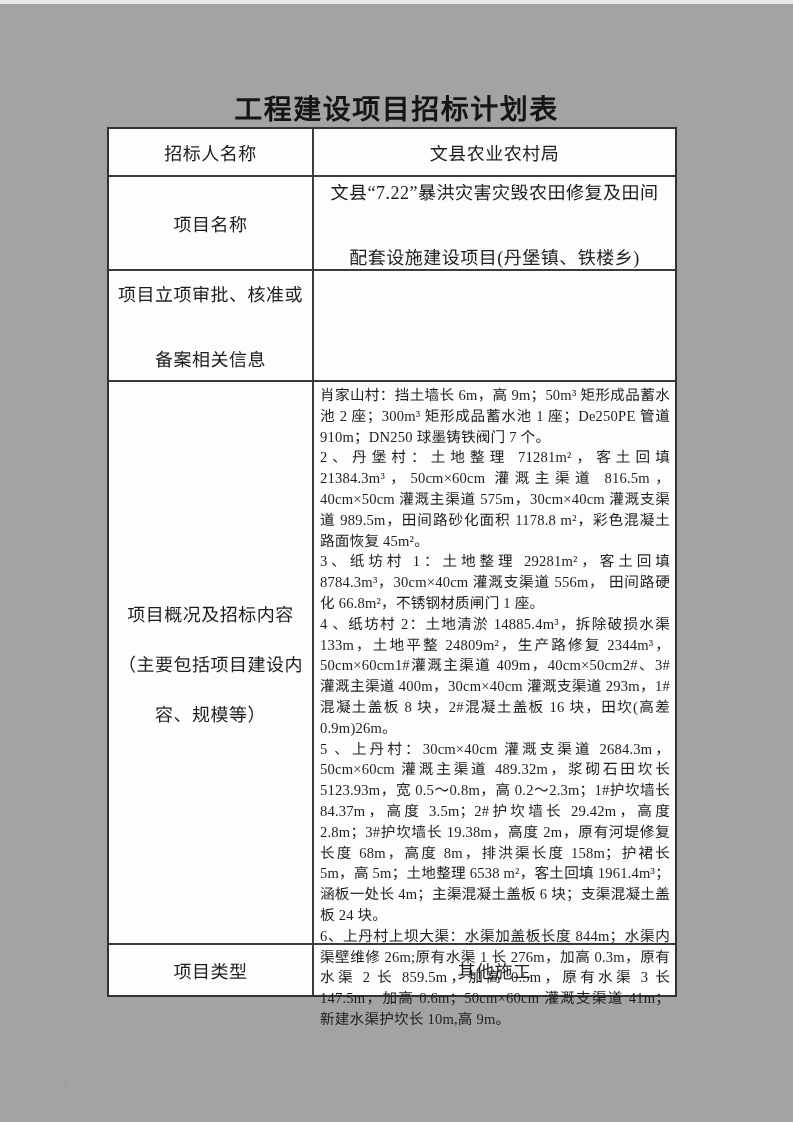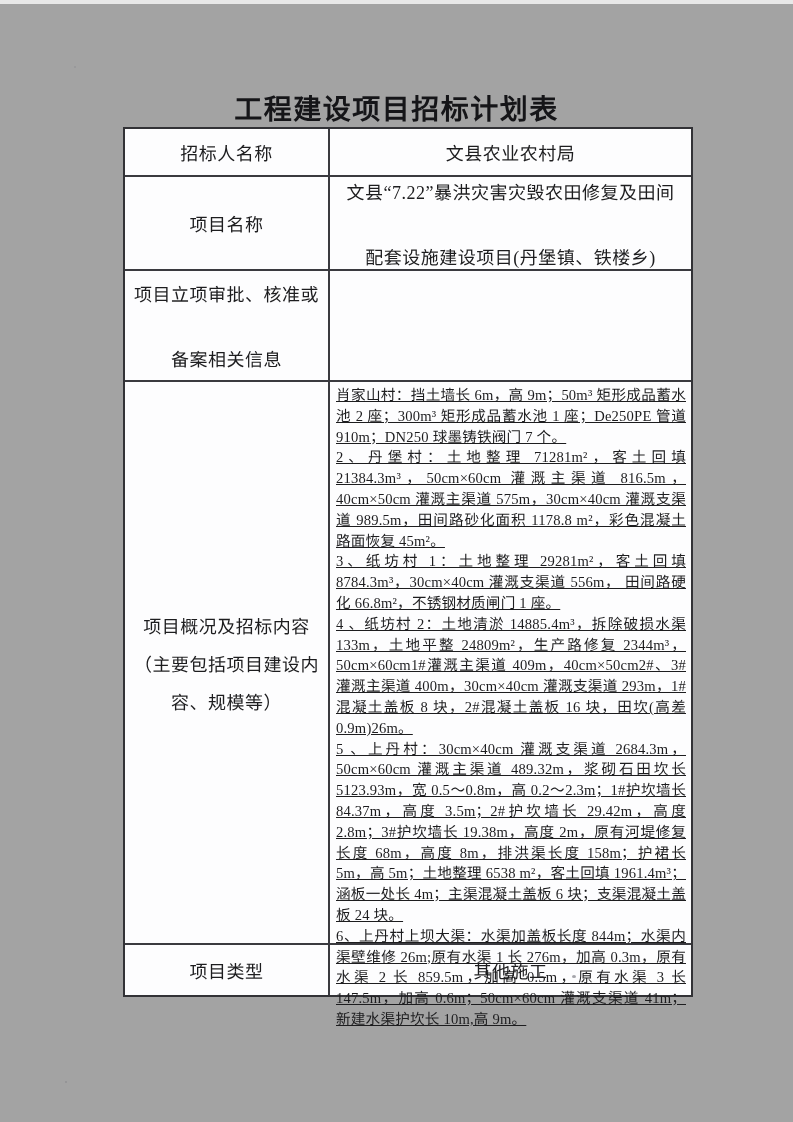--- a/index.html
+++ b/index.html
@@ -24,21 +24,21 @@
     text-align: center;
     font-family: "Liberation Sans", "DejaVu Sans", sans-serif;
     font-size: 28px;
     font-weight: bold;
     letter-spacing: 1.5px;
     color: #151518;
   }
 
   .doc-table {
     position: absolute;
-    left: 123px;
+    left: 107px;
     top: 123px;
     width: 570px;
     border: 2px solid #323236;
     background: #fdfdfe;
   }
 
   .t-row {
     display: flex;
     border-bottom: 2px solid #3a3a3f;
   }
@@ -70,31 +70,30 @@
     flex-direction: column;
     align-items: center;
     justify-content: center;
     font-size: 18px;
     text-align: center;
     letter-spacing: 0.5px;
     border-radius: 18px;
   }
 
   .gap-lines { row-gap: 39px; }
-  .gap-lines-wide { row-gap: 24px; gap: 12px; }
+  .gap-lines-wide { row-gap: 24px; }
 
   .cell-content {
     flex: 1 1 auto;
     display: block;
     padding: 3px 5px 12px 6px;
     font-size: 14.6px;
     line-height: 20.8px;
     text-align: justify;
     letter-spacing: 0.2px;
-    text-decoration: underline;
   }
   .cell-content p { margin: 0; }
 
   .speck {
     position: absolute;
     background: #75757d;
     border-radius: 50%;
     opacity: 0.65;
   }
   .speck-a { left: 572px; top: 971px; width: 4px; height: 3px; }

